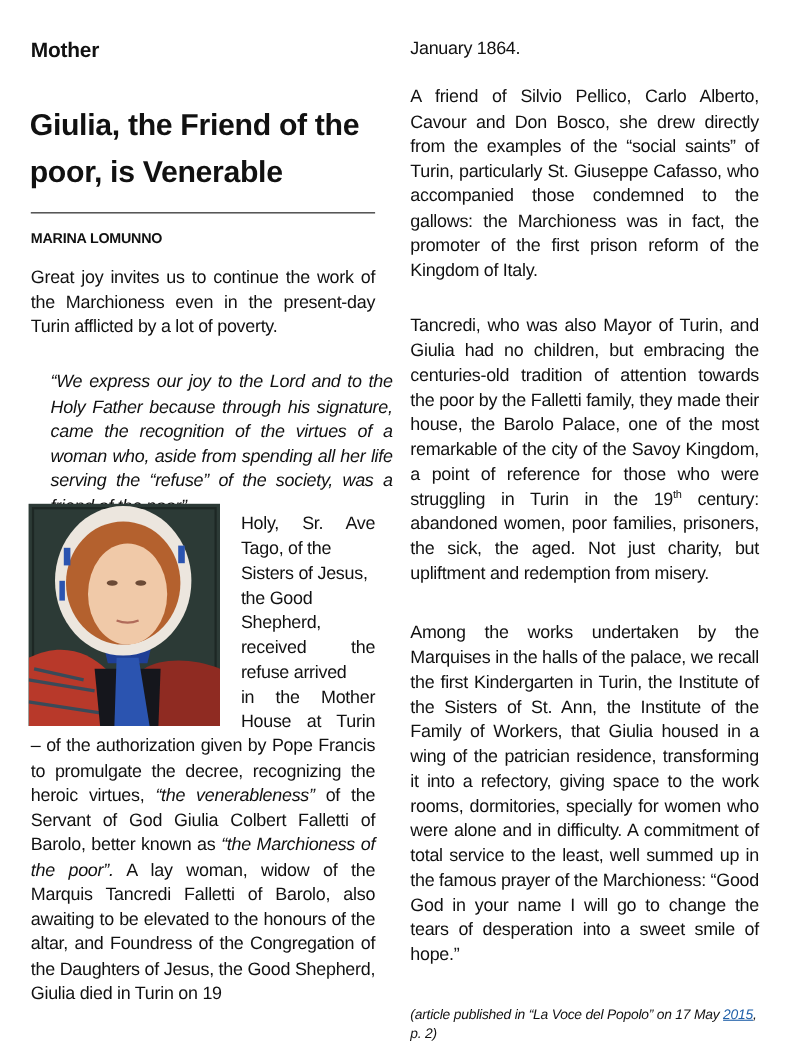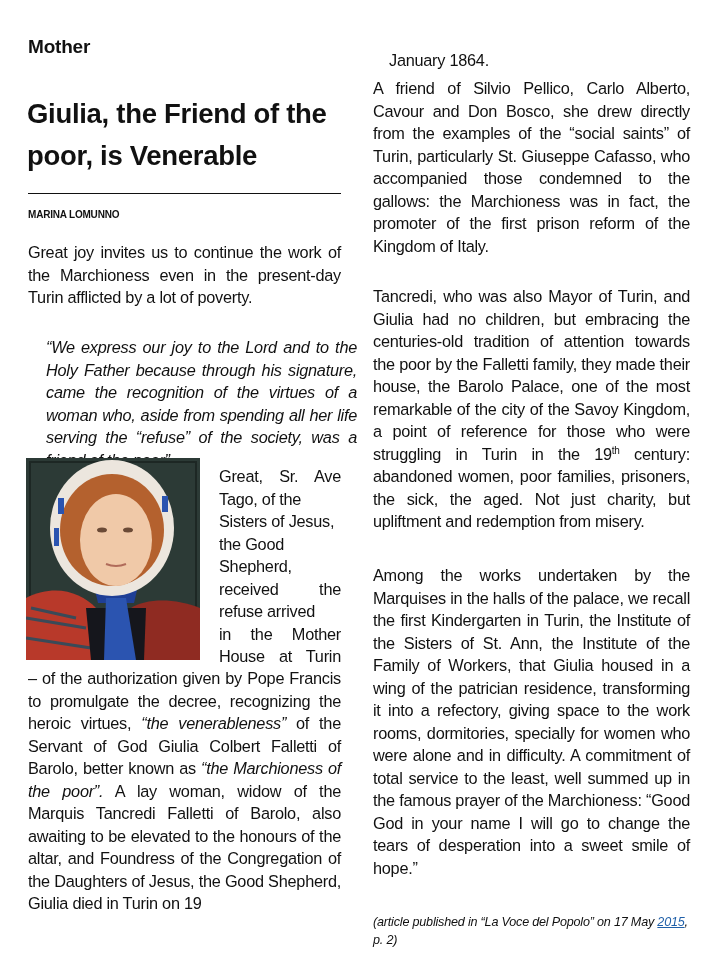--- a/index.html
+++ b/index.html
@@ -1,21 +1,21 @@
 <!DOCTYPE html>
 <html><head>
 <meta charset="utf-8">
 <style>
   html, body { margin: 0; padding: 0; background: #ffffff; }
   body { width: 720px; height: 960px; position: relative; overflow: hidden;
          font-family: "Liberation Sans", "DejaVu Sans", sans-serif; color: #111; }
   .kicker { position: absolute; left: 28px; top: 36px; font-size: 19px; font-weight: bold; letter-spacing: -0.2px; }
   .title { position: absolute; left: 27px; top: 93px; width: 330px; font-size: 27.5px; font-weight: bold; line-height: 42px; letter-spacing: -0.3px; }
   .rule { position: absolute; left: 28px; top: 193px; width: 313px; height: 0; border-top: 1.3px solid #111; }
-  .byline { position: absolute; left: 28px; top: 209px; font-size: 10px; font-weight: bold; letter-spacing: -0.2px; }
+  .byline { position: absolute; left: 28px; top: 209px; font-size: 13px; font-weight: bold; letter-spacing: -0.2px; }
   .para { position: absolute; font-size: 16.3px; line-height: 22.5px; text-align: justify; letter-spacing: -0.25px; }
   .para.last-left { text-align-last: left; }
   .it { font-style: italic; }
   .line { display: block; text-align: justify; text-align-last: justify; white-space: nowrap; height: 22.5px; }
   .line.l { text-align-last: left; }
   .portrait { position: absolute; left: 26px; top: 458px; width: 174px; height: 202px; overflow: hidden; background: #2c3a36; }
   .credit { position: absolute; left: 373px; top: 913px; width: 320px; font-size: 12.6px; line-height: 18px; font-style: italic; letter-spacing: -0.2px; }
   .credit a { color: #1f5fa8; text-decoration: underline; }
 </style>
 </head>
@@ -55,34 +55,34 @@
       <ellipse cx="102" cy="72" rx="5" ry="2.5" fill="#6b4a36"></ellipse>
       <path d="M80 106 Q90 110 100 106" stroke="#b06b5a" stroke-width="2" fill="none"></path>
 
       <rect x="32" y="40" width="6" height="16" fill="#2b54b0"></rect>
       <rect x="136" y="38" width="6" height="16" fill="#2b54b0"></rect>
       <rect x="28" y="70" width="5" height="18" fill="#2b54b0"></rect>
     </svg>
   </div>
 
   <div class="para" style="left:219px; top:465px; width:122px;">
-    <span class="line">Great, Sr. Ave</span>
+    <span class="line">Holy, Sr. Ave</span>
     <span class="line l">Tago, of the</span>
     <span class="line l">Sisters of Jesus,</span>
     <span class="line l">the Good</span>
     <span class="line l">Shepherd,</span>
     <span class="line">received the</span>
     <span class="line l">refuse arrived</span>
     <span class="line">in the Mother</span>
     <span class="line">House at Turin</span>
   </div>
 
   <p class="para last-left" style="left:28px; top:667px; width:313px; margin:0;"><span>– of the authorization given by Pope Francis to promulgate the decree, recognizing the heroic virtues, </span><span class="it">“the venerableness”</span><span> of the Servant of God Giulia Colbert Falletti of Barolo, better known as </span><span class="it">“the Marchioness of the poor”.</span><span> A lay woman, widow of the Marquis Tancredi Falletti of Barolo, also awaiting to be elevated to the honours of the altar, and Foundress of the Congregation of the Daughters of Jesus, the Good Shepherd, Giulia died in Turin on 19</span></p>
 
-  <p class="para last-left" style="left:373px; top:33px; width:317px; margin:16px;">January 1864.</p>
+  <p class="para last-left" style="left:373px; top:33px; width:317px; margin:0;">January 1864.</p>
 
   <p class="para last-left" style="left:373px; top:77px; width:317px; margin:0;">A friend of Silvio Pellico, Carlo Alberto, Cavour and Don Bosco, she drew directly from the examples of the “social saints” of Turin, particularly St. Giuseppe Cafasso, who accompanied those condemned to the gallows: the Marchioness was in fact, the promoter of the first prison reform of the Kingdom of Italy.</p>
 
   <p class="para last-left" style="left:373px; top:285px; width:317px; margin:0;"><span>Tancredi, who was also Mayor of Turin, and Giulia had no children, but embracing the centuries-old tradition of attention towards the poor by the Falletti family, they made their house, the Barolo Palace, one of the most remarkable of the city of the Savoy Kingdom, a point of reference for those who were struggling in Turin in the 19</span><sup style="font-size:10px; line-height:0;">th</sup><span> century: abandoned women, poor families, prisoners, the sick, the aged. Not just charity, but upliftment and redemption from misery.</span></p>
 
   <p class="para last-left" style="left:373px; top:564px; width:317px; margin:0;">Among the works undertaken by the Marquises in the halls of the palace, we recall the first Kindergarten in Turin, the Institute of the Sisters of St. Ann, the Institute of the Family of Workers, that Giulia housed in a wing of the patrician residence, transforming it into a refectory, giving space to the work rooms, dormitories, specially for women who were alone and in difficulty. A commitment of total service to the least, well summed up in the famous prayer of the Marchioness: “Good God in your name I will go to change the tears of desperation into a sweet smile of hope.”</p>
 
   <div class="credit"><span>(article published in “La Voce del Popolo” on 17 May </span><a>2015</a><span>, p. 2)</span></div>
 
 </div>

